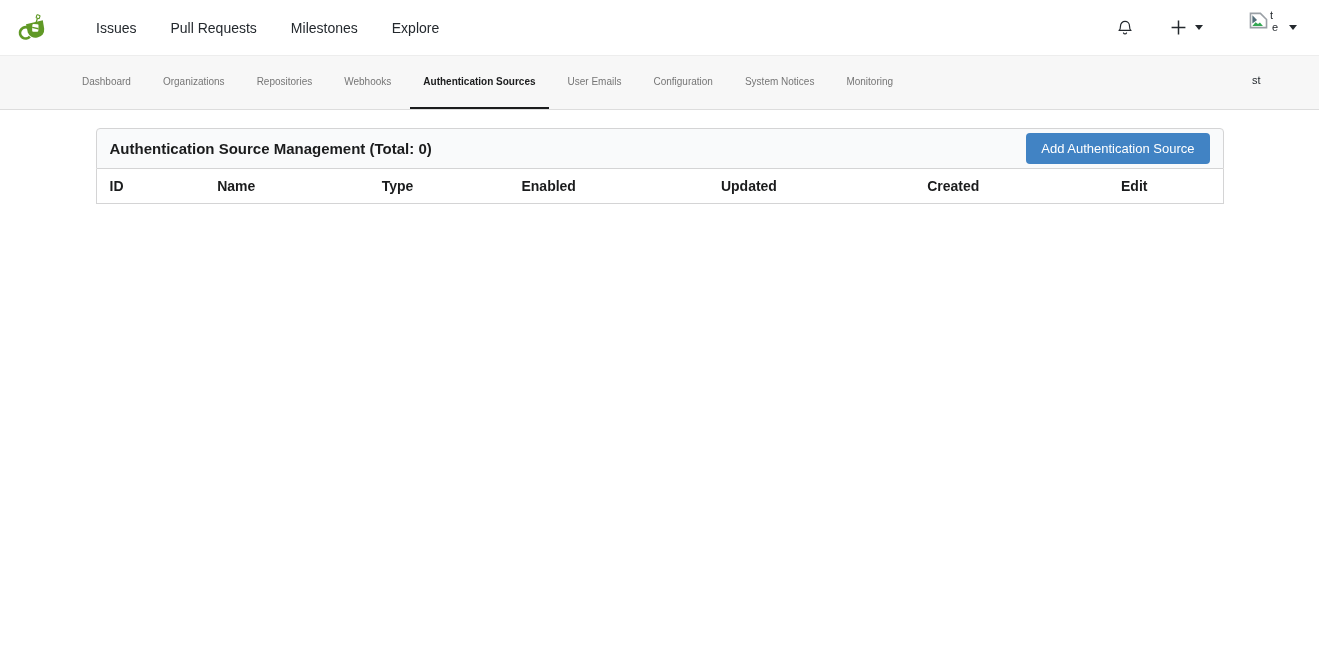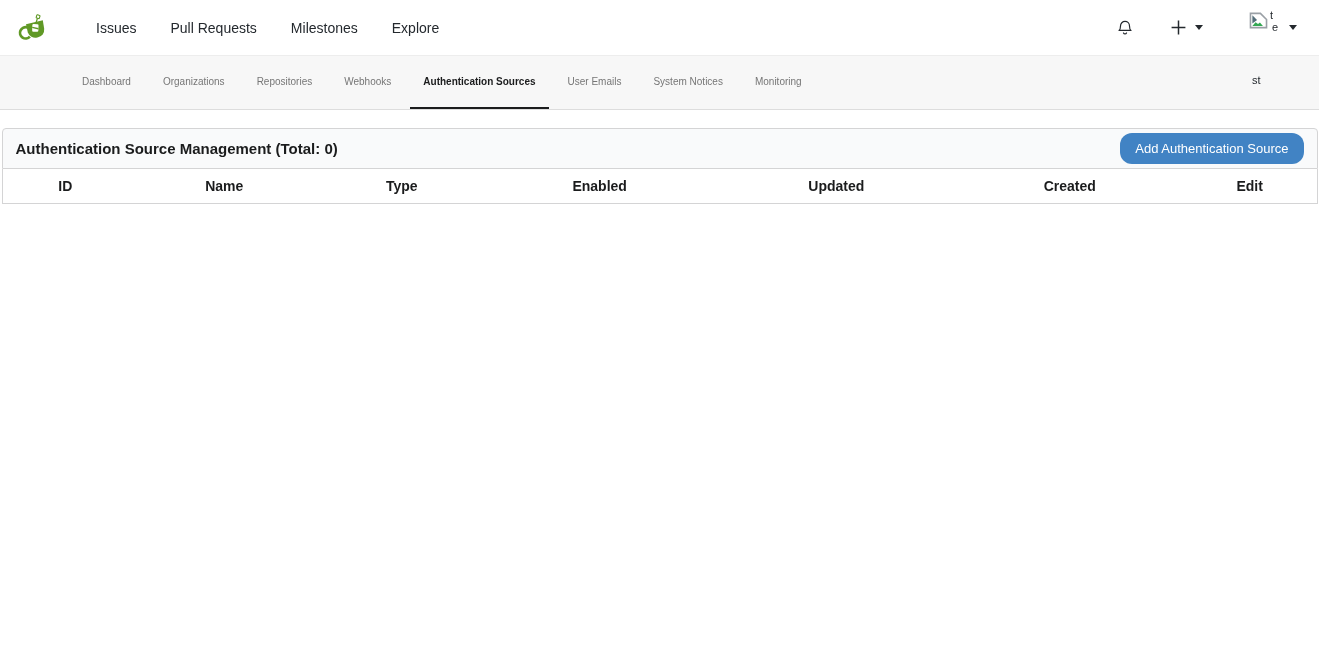--- a/index.html
+++ b/index.html
@@ -62,47 +62,47 @@
     font-size: 10px; color: #767676;
     border-bottom: 2px solid transparent;
     cursor: pointer; white-space: nowrap;
   }
   .tab.active {
     color: #1b1c1d; font-weight: 700;
     border-bottom-color: #1b1c1d;
   }
 
   
-  .container { width: 1316px; margin: 18px auto 0; }
+  .container { width: 1128px; margin: 18px auto 0; }
   .panel-head {
     display: flex; align-items: center; justify-content: space-between;
     min-height: 39px;
     padding: 4px 13px;
     background: #f9fafb;
     border: 1px solid #d4d4d5;
     border-radius: 4px 4px 0 0;
   }
   .panel-title { font-size: 15px; font-weight: 700; color: #1b1c1d; }
   .add-btn {
     background: #4183c4; color: #ffffff;
-    border: none; border-radius: 12px;
+    border: none; border-radius: 4px;
     font-family: inherit; font-size: 13px;
     padding: 8px 15px;
     cursor: pointer; white-space: nowrap;
   }
   .auth-table {
     width: 100%;
     border-collapse: collapse;
     border: 1px solid #d4d4d5;
     border-top: none;
     font-size: 14px;
     background: #fff;
   }
   .auth-table th {
-    text-align: center; font-weight: 700; color: #1b1c1d;
+    text-align: left; font-weight: 700; color: #1b1c1d;
     padding: 9px 13px;
   }
 </style>
 </head>
 <body>
 
 <header class="navbar">
   <span class="logo">
     <svg width="33" height="31" viewBox="0 0 36 34">
       <g transform="rotate(-14 18 20)">
@@ -156,20 +156,21 @@
   </div>
 </header>
 
 <nav class="tabbar">
   <span class="tab">Dashboard</span>
   <span class="tab">Organizations</span>
   <span class="tab">Repositories</span>
   <span class="tab">Webhooks</span>
   <span class="tab active">Authentication Sources</span>
   <span class="tab">User Emails</span>
+  <span class="tab">Configuration</span>
   <span class="tab">System Notices</span>
   <span class="tab">Monitoring</span>
 </nav>
 
 <main class="container">
   <div class="panel-head">
     <span class="panel-title">Authentication Source Management (Total: 0)</span>
     <button class="add-btn">Add Authentication Source</button>
   </div>
 

